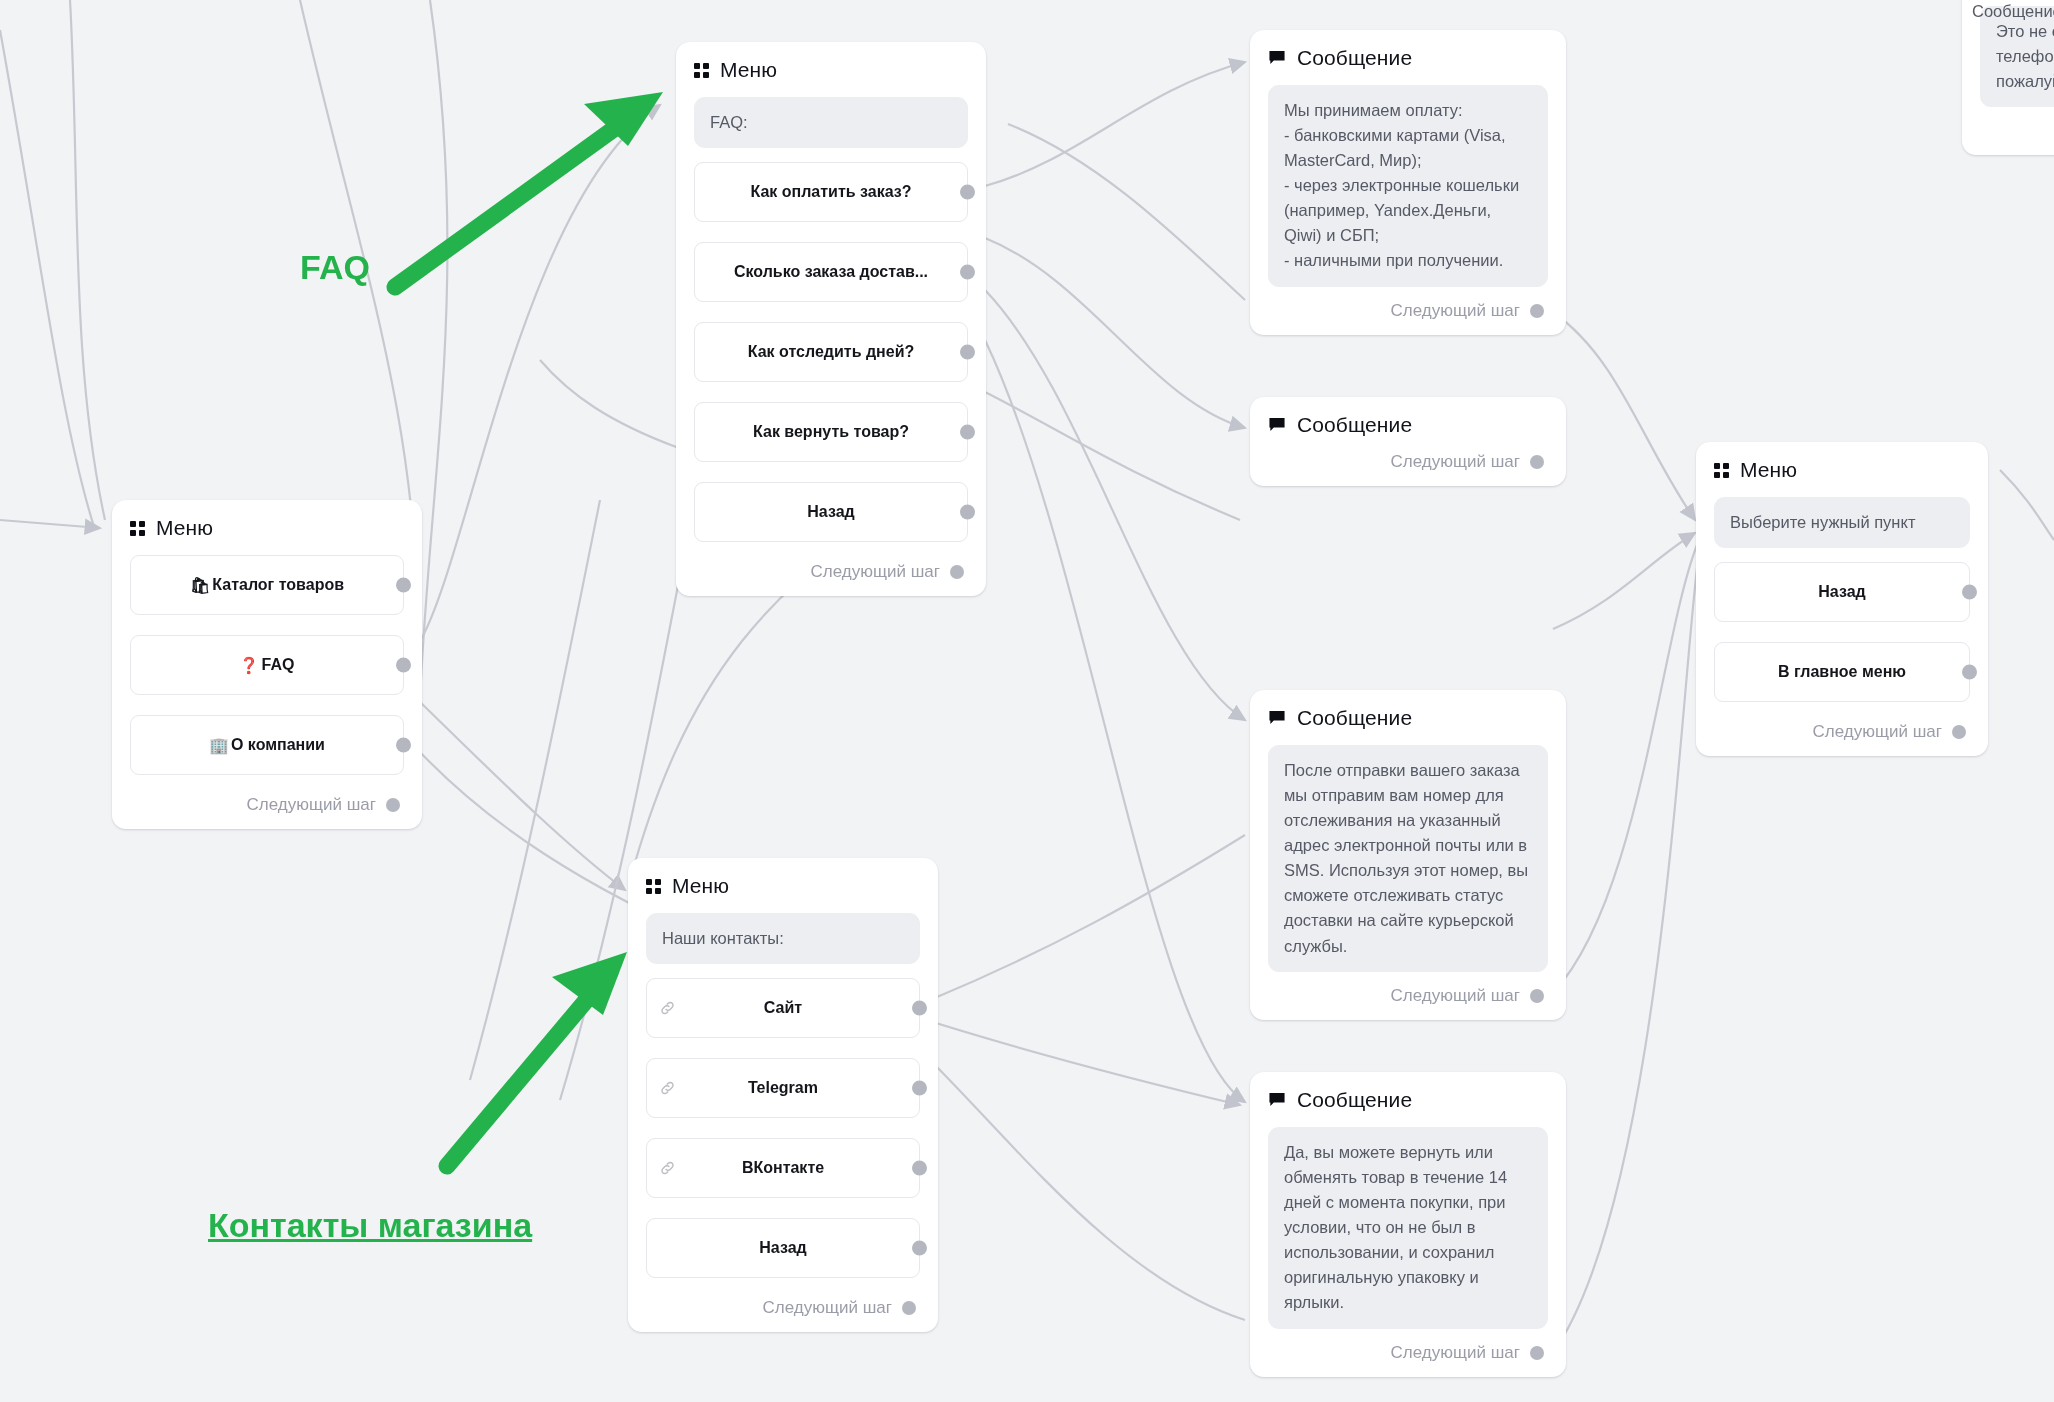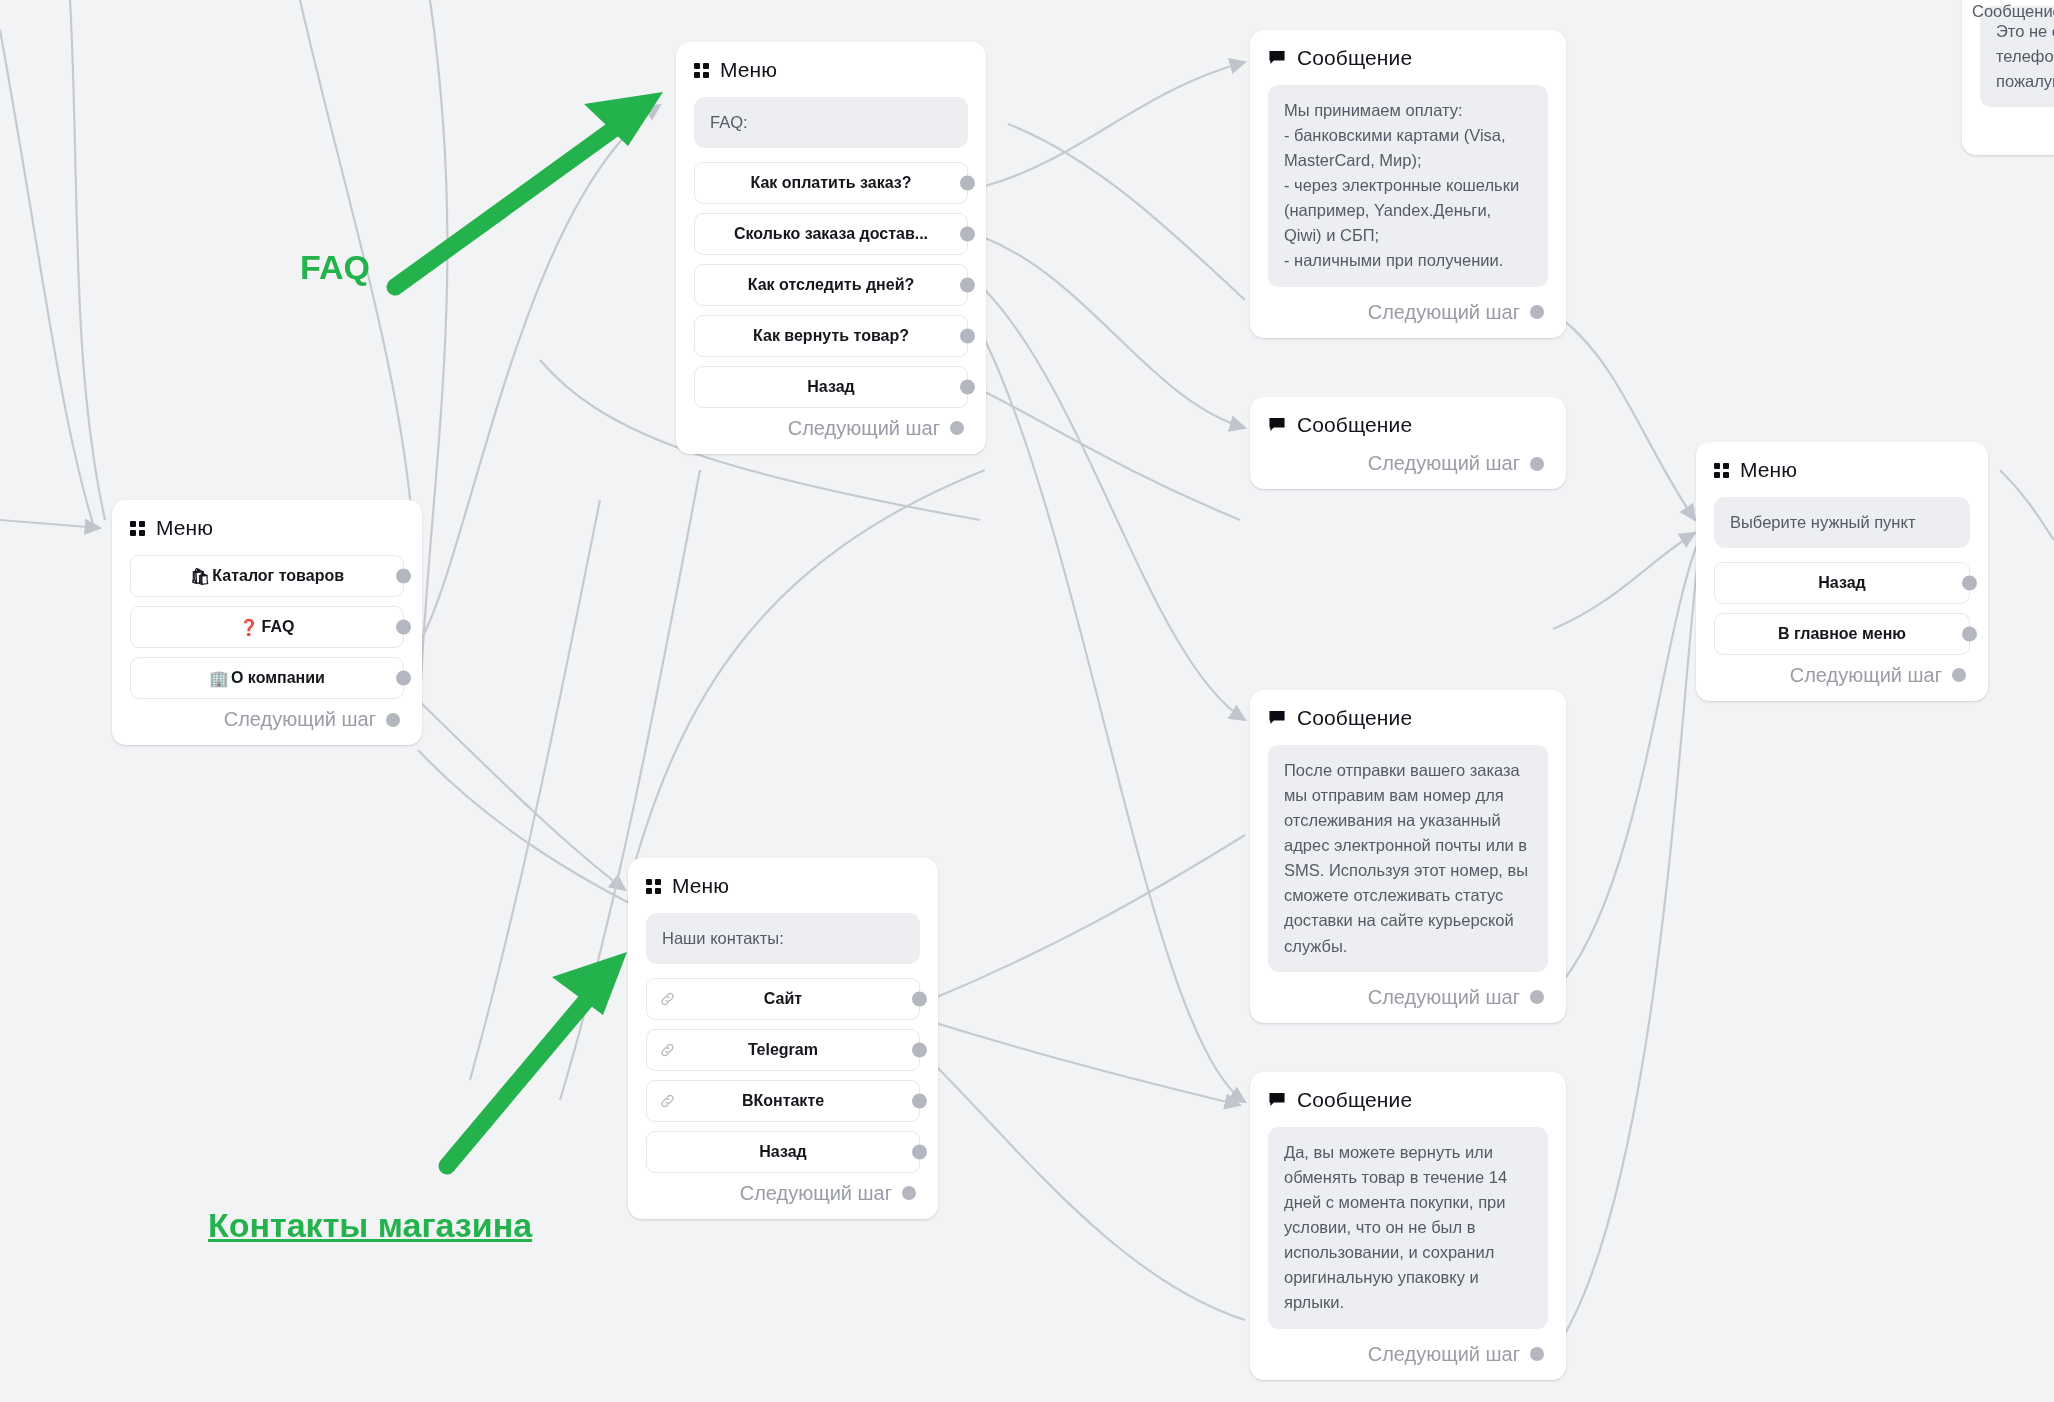--- a/index.html
+++ b/index.html
@@ -69,28 +69,28 @@
     color: #565a66;
     margin-bottom: 14px;
   }
   .bubble.multiline { line-height: 1.52; }
 
   .btn {
     position: relative;
     background: #ffffff;
     border: 1px solid #e6e8ec;
     border-radius: 9px;
-    height: 42px;
+    height: 60px;
     display: flex;
     align-items: center;
     justify-content: center;
     font-size: 16px;
     font-weight: bold;
     color: #14161c;
-    margin-bottom: 9px;
+    margin-bottom: 20px;
     box-sizing: border-box;
     padding: 0 20px;
   }
   .btn .link-ic {
     position: absolute;
     left: 12px;
     top: 50%;
     transform: translateY(-50%);
     width: 17px; height: 17px;
     opacity: .45;
@@ -102,21 +102,21 @@
     transform: translateY(-50%);
     width: 15px; height: 15px;
     border-radius: 50%;
     background: #b5b7c0;
   }
   .next-step {
     display: flex;
     align-items: center;
     justify-content: flex-end;
     gap: 10px;
-    font-size: 20px;
+    font-size: 17px;
     color: #9a9da7;
     margin-top: 8px;
     position: relative;
     padding-right: 4px;
   }
   .next-step .dot {
     width: 14px; height: 14px;
     border-radius: 50%;
     background: #b5b7c0;
   }

